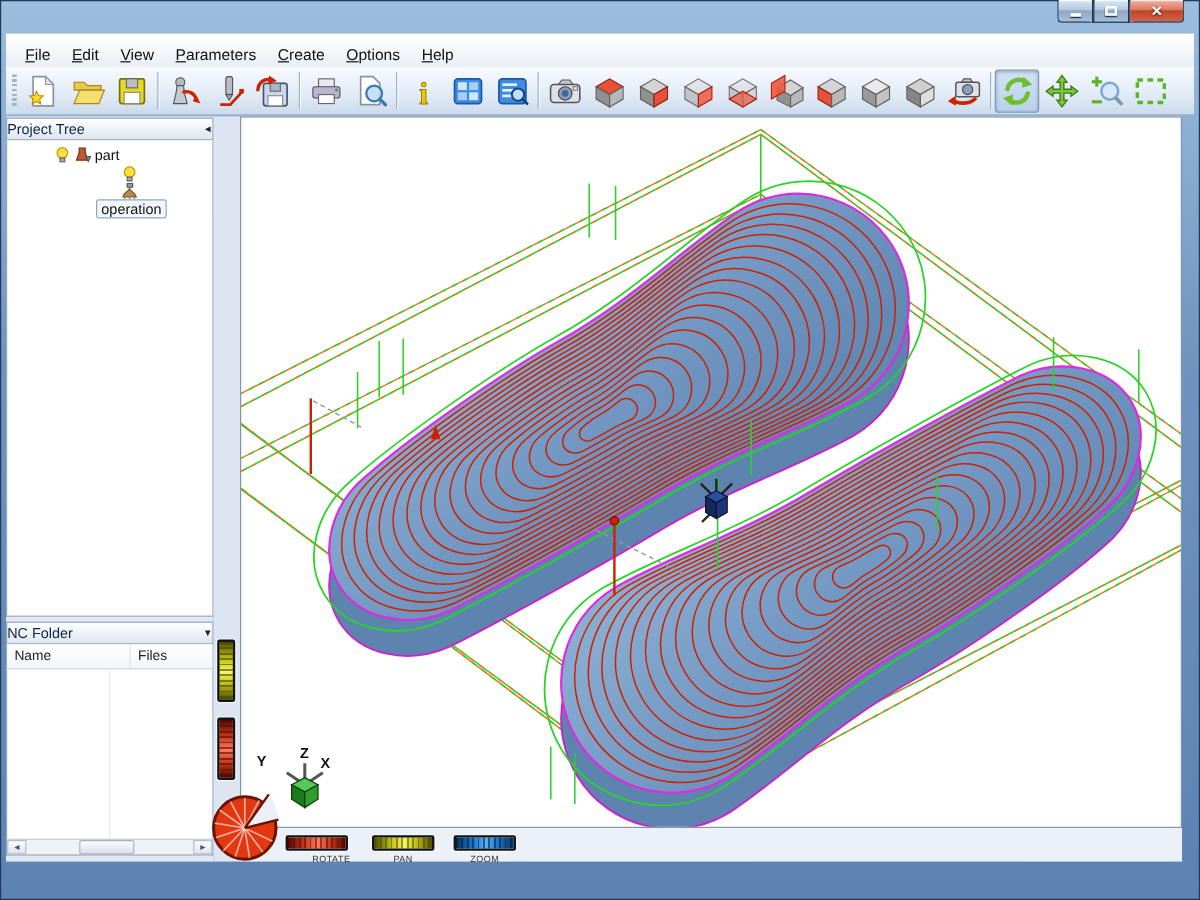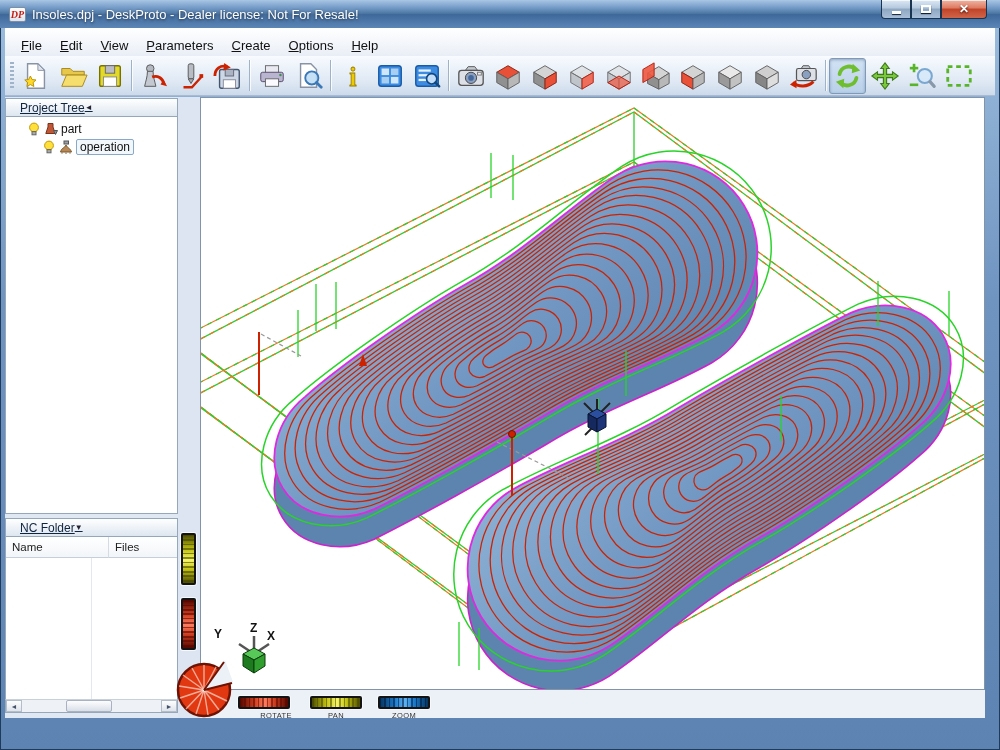--- a/index.html
+++ b/index.html
@@ -33,21 +33,21 @@
     background:linear-gradient(#f8fbff,#dde7f3 70%,#ccdaeb);border-bottom:1px solid #a9bbd1;overflow:hidden;}
   .tgrip{width:4px;height:28px;margin-right:3px;flex:0 0 auto;
     background:repeating-linear-gradient(180deg,#9fb4cb 0 2px,transparent 2px 4px);}
   .tbtn{width:37px;height:36px;display:flex;align-items:center;justify-content:center;border:1px solid transparent;
     border-radius:3px;flex:0 0 auto;}
   .tbtn.pressed{border:1px solid #7e9ab8;background:linear-gradient(#d2e2f4,#b9d0e9);box-shadow:inset 0 1px 3px rgba(20,50,90,.35);}
   .tsep{width:1px;height:31px;background:#9fb2c8;margin:0 3px;box-shadow:1px 0 0 rgba(255,255,255,.8);flex:0 0 auto;}
   
   .left-col{position:absolute;left:5px;top:97px;width:173px;bottom:32px;background:#dfe8f3;}
   .panel-header{position:relative;height:19px;background:linear-gradient(#ffffff,#dde6f0);border:1px solid #96a7bc;
-    display:flex;align-items:center;padding:0 14px;font-size:12px;color:#102540;text-decoration:underline;}
+    display:flex;align-items:center;justify-content:space-between;padding:0 0;font-size:12px;color:#102540;}
   .panel-header .tri{font-size:8px;color:#223;}
   .tree-panel{position:absolute;top:1px;left:0;right:0;height:416px;}
   .tree-body{position:absolute;top:19px;left:0;right:0;bottom:0;background:#fff;border:1px solid #96a7bc;border-top:none;
     padding-top:3px;overflow:hidden;}
   .tree-row{display:flex;align-items:center;height:18px;font-size:12px;color:#111;white-space:nowrap;}
   .tree-row svg{flex:0 0 auto;margin-right:3px;}
   .sel-box{border:1px solid #8aa8c8;background:#f2f7fc;border-radius:2px;padding:0 3px;}
   .nc-panel{position:absolute;top:421px;left:0;right:0;bottom:5px;}
   .nc-cols{position:absolute;top:19px;left:0;right:0;height:21px;display:flex;background:#fff;border-left:1px solid #96a7bc;border-right:1px solid #96a7bc;}
   .nc-col{font-size:11.5px;color:#222;padding:4px 0 0 6px;border-right:1px solid #d6dce4;border-bottom:1px solid #c6ceda;
@@ -95,24 +95,20 @@
      radial-gradient(circle at 7px 7px,#9eabbd 1.2px,transparent 1.4px),
      radial-gradient(circle at 11px 11px,#9eabbd 1.2px,transparent 1.4px),
      radial-gradient(circle at 7px 11px,#9eabbd 1.2px,transparent 1.4px),
      radial-gradient(circle at 3px 11px,#9eabbd 1.2px,transparent 1.4px);}
 </style>
 </head>
 <body>
 
 <div class="window">
 
-  <div class="titlebar">
-    <div class="dp-icon">DP</div>
-    <div class="title-text">Insoles.dpj - DeskProto - Dealer license: Not For Resale!</div>
-  </div>
   <div class="winbtns">
     <div class="winbtn first">
         <div class="glyph-min"></div>
       </div>
     <div class="winbtn">
         <div class="glyph-max"></div>
       </div>
     <div class="winbtn close">
         <span class="glyph-close">✕</span>
       </div>
@@ -335,32 +331,32 @@
     </div>
   </div>
 
   <div class="left-col">
     <div class="tree-panel">
       <div class="panel-header">
         <span>Project Tree</span>
         <span class="tri">◄</span>
       </div>
       <div class="tree-body">
-        <div class="tree-row" style="padding-left:21px;">
+        <div class="tree-row" style="padding-left:39px;">
           <svg width="14" height="14" viewBox="0 0 14 14">
             <circle cx="7" cy="5.5" r="4.4" fill="#ffe03a" stroke="#c09800"></circle>
             <rect x="5" y="9.6" width="4" height="3.2" fill="#ababab" stroke="#666"></rect>
           </svg>
           <svg width="14" height="14" viewBox="0 0 14 14">
             <path d="M4,1.5 h5 v3.5 l2.2,6.5 h-9.4 L4,5 z" fill="#c05838" stroke="#7a3218"></path>
             <polygon points="9.5,8.5 13.5,8.5 11.5,12.5" fill="#8a9098" stroke="#555"></polygon>
           </svg>
           <span>part</span>
         </div>
-        <div class="tree-row" style="padding-left:36px;">
+        <div class="tree-row" style="padding-left:36px;flex-direction:column;">
           <svg width="14" height="14" viewBox="0 0 14 14">
             <circle cx="7" cy="5.5" r="4.4" fill="#ffe03a" stroke="#c09800"></circle>
             <rect x="5" y="9.6" width="4" height="3.2" fill="#ababab" stroke="#666"></rect>
           </svg>
           <svg width="14" height="14" viewBox="0 0 14 14">
             <rect x="5" y="1" width="4.5" height="3" fill="#9aa0a8" stroke="#555"></rect>
             <path d="M1.5,12 C3,7 5.5,8.5 7,5 C8.5,8.5 11,7.5 12.5,12 z" fill="#b88858" stroke="#7a5828"></path>
             <circle cx="3" cy="13" r=".7" fill="#8a6a48"></circle>
               <circle cx="7" cy="13.2" r=".7" fill="#8a6a48"></circle>
               <circle cx="11" cy="13" r=".7" fill="#8a6a48"></circle>

